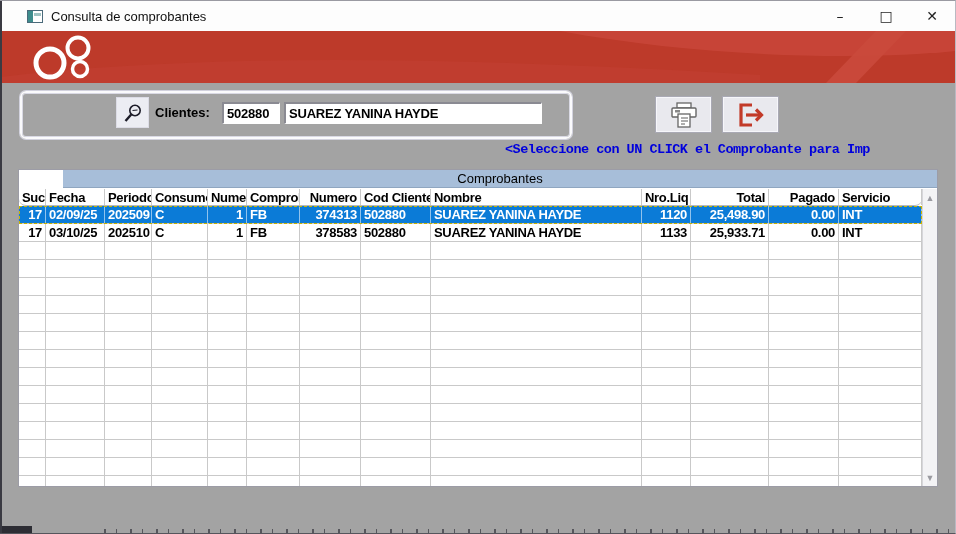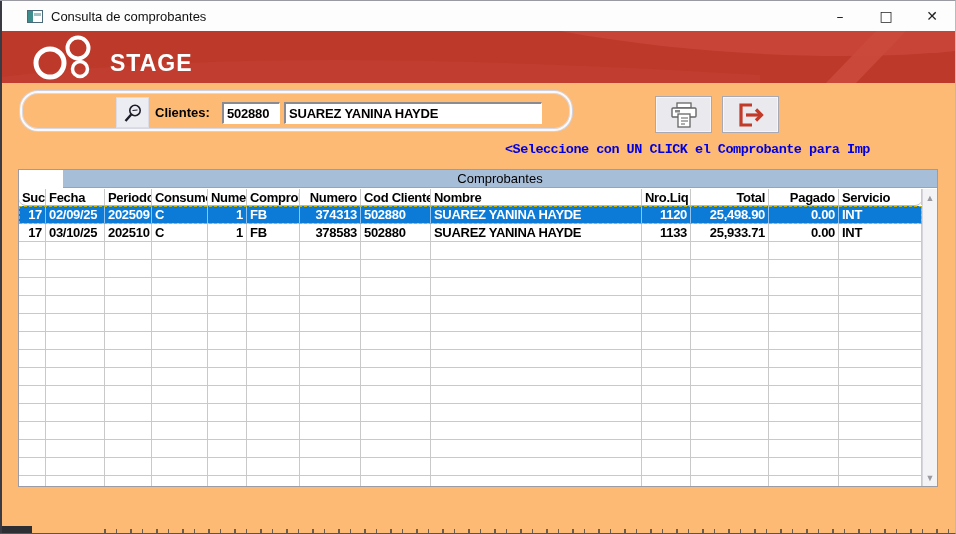--- a/index.html
+++ b/index.html
@@ -1,21 +1,21 @@
 <!DOCTYPE html>
 <html style="--brand: #bd3a2a; --sel: #0b7bd7; --seldash: #c8b400; --gridtitle: #a7bed9; --instr: #0000dd;"><head>
 <meta charset="utf-8">
 <style>
   * { margin:0; padding:0; box-sizing:border-box; }
   html,body { background:#555; }
   body { font-family:"Liberation Sans", sans-serif; }
 
   .window{
     position:relative; width:956px; height:534px;
-    background:#fdba74; overflow:hidden;
+    background:#a3a3a3; overflow:hidden;
     border-top:1px solid #9a9aa2; border-right:1px solid #b9b9c2; border-bottom:1px solid #55555c;
   }
   .left-edge{ position:absolute; left:0; top:0; bottom:0; width:2px; background:#3a3a42; z-index:50; }
 
   
   .titlebar{ position:absolute; left:0; top:0; width:100%; height:30px; background:#fdfdfd; display:flex; align-items:center; }
   .app-icon{ width:16px; height:13px; margin-left:27px; border:1px solid #4a6a7a; background:#fff; position:relative; }
   .app-icon::before{ content:""; position:absolute; left:0; top:0; bottom:0; width:5px; background:#3e8d8d; }
   .app-icon::after{ content:""; position:absolute; left:6px; top:2px; right:1px; height:3px; background:#9fc3c3; }
   .win-title{ margin-left:8px; font-size:13px; color:#111; }
@@ -23,22 +23,22 @@
   .win-btn{ width:46px; height:100%; display:flex; align-items:center; justify-content:center; font-size:14px; color:#222; cursor:default; background:transparent; border:none; font-family:"DejaVu Sans", sans-serif; }
 
   
   .band{ position:absolute; left:0; top:30px; width:100%; height:52px; background:var(--brand,#bd3a2a); overflow:hidden; }
   .band svg.swoosh{ position:absolute; left:0; top:0; }
   .logo{ position:absolute; left:22px; top:4px; display:flex; align-items:center; }
   .logo-text{ color:#fff; font-weight:bold; font-size:23px; letter-spacing:1px; margin-left:2px; margin-top:10px; }
 
   
   .search-group{
-    position:absolute; left:20px; top:90px; width:552px; height:40px;
-    border:2px solid #fafafc; border-radius:18px; box-shadow:0 0 0 1px #d2d2de, inset 0 0 0 1px #d9d9e4;
+    position:absolute; left:20px; top:90px; width:552px; height:48px;
+    border:2px solid #fafafc; border-radius:6px; box-shadow:0 0 0 1px #d2d2de, inset 0 0 0 1px #d9d9e4;
   }
   .mag-btn{ position:absolute; left:94px; top:4px; width:33px; height:31px; background:#ecedf3; border:1px solid #dcdce6; display:flex; align-items:center; justify-content:center; }
   .clientes-label{ position:absolute; left:133px; top:12px; font-size:13px; font-weight:bold; color:#000; }
   .fld{ position:absolute; top:9px; height:22px; font-family:"Liberation Sans",sans-serif; font-weight:bold; font-size:13px; letter-spacing:-0.2px; color:#000; background:#fff; padding:0 3px;
         border-top:2px solid #8a8a92; border-left:2px solid #8a8a92; border-right:1px solid #fff; border-bottom:1px solid #fff; }
   .fld-code{ left:200px; width:58px; }
   .fld-name{ left:262px; width:258px; }
 
   
   .tool-btn{ position:absolute; top:95px; width:57px; height:37px; background:#e9e9ee; border:1px solid #a9a9b4; box-shadow:inset 0 0 0 1px #f6f6fa; display:flex; align-items:center; justify-content:center; cursor:default; }
@@ -89,21 +89,20 @@
       <path d="M560,0 C700,26 860,30 956,20 L956,0 Z" fill="#c9463a" opacity="0.85"></path>
       <path d="M0,46 C240,18 520,30 760,44 L760,52 L0,52 Z" fill="#c24033" opacity="0.55"></path>
       <path d="M826,52 L876,0 L906,0 L856,52 Z" fill="#ca4a3c" opacity="0.9"></path>
     </svg>
     <div class="logo">
       <svg width="86" height="46" viewBox="0 0 86 46">
         <circle cx="28" cy="28" r="14" fill="none" stroke="#fff" stroke-width="5"></circle>
         <circle cx="56" cy="13" r="10.5" fill="none" stroke="#fff" stroke-width="4"></circle>
         <circle cx="58" cy="34" r="7.5" fill="none" stroke="#fff" stroke-width="3.5"></circle>
       </svg>
-      <span class="logo-text">STAGE</span>
     </div>
   </div>
 
   <div class="search-group">
     <div class="mag-btn">
       <svg width="22" height="22" viewBox="0 0 22 22">
         <circle cx="13" cy="8.5" r="5.2" fill="none" stroke="#1c1c28" stroke-width="1.6"></circle>
         <line x1="10.5" y1="8.5" x2="15.5" y2="8" stroke="#1c1c28" stroke-width="1"></line>
         <line x1="9.2" y1="12.5" x2="3.5" y2="19" stroke="#1c1c28" stroke-width="2.4"></line>
       </svg>

